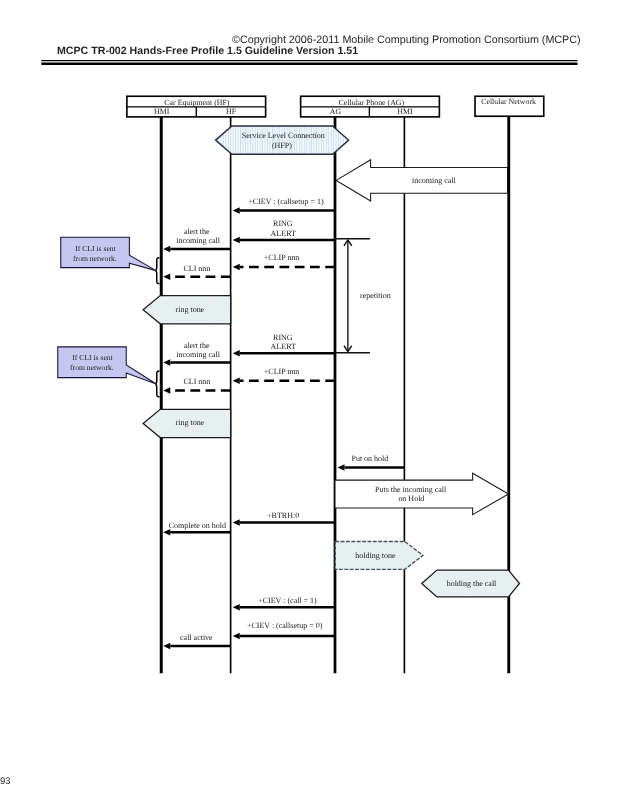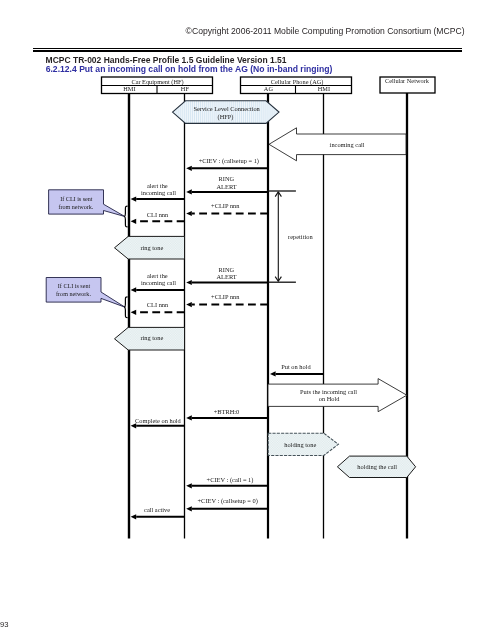--- a/index.html
+++ b/index.html
@@ -1,35 +1,34 @@
 <!DOCTYPE html>
 <html><head>
 <meta charset="utf-8">
 <style>
   html,body{margin:0;padding:0;}
   body{width:495px;height:640px;background:#ffffff;font-family:"Liberation Serif",serif;position:relative;overflow:hidden;}
   .page{position:absolute;left:0;top:0;width:495px;height:640px;}
   .copyright{position:absolute;left:16px;top:27.2px;width:448.5px;text-align:right;font-family:"Liberation Sans",sans-serif;font-size:8.6px;color:#231f20;line-height:8px;}
-  .hdrline{position:absolute;left:45.6px;top:35.6px;font-family:"Liberation Sans",sans-serif;font-size:8.5px;font-weight:bold;color:#231f20;line-height:9px;white-space:nowrap;margin-top:20px;}
+  .hdrline{position:absolute;left:45.6px;top:35.6px;font-family:"Liberation Sans",sans-serif;font-size:8.5px;font-weight:bold;color:#231f20;line-height:9px;white-space:nowrap;}
   .hdrrule{position:absolute;left:32.9px;top:47.9px;width:429px;height:1.2px;background:#000;}
   .hdrrule2{position:absolute;left:32.9px;top:49.8px;width:429px;height:2.6px;background:#000;}
   .sect{position:absolute;left:45.7px;top:65.1px;font-family:"Liberation Sans",sans-serif;font-size:8.6px;font-weight:bold;color:#2f2fa2;line-height:9px;white-space:nowrap;}
   .pageno{position:absolute;left:0;top:620px;width:495px;font-family:"Liberation Sans",sans-serif;font-size:7.6px;color:#231f20;}
   svg.diagram{position:absolute;left:0;top:0;width:495px;height:640px;}
   text{font-family:"Liberation Serif",serif;fill:#1a1a1a;}
 </style>
 </head>
 <body>
 
 <div class="page">
   <div class="copyright">©Copyright 2006-2011 Mobile Computing Promotion Consortium (MCPC)</div>
   <div class="hdrline">MCPC TR-002 Hands-Free Profile 1.5 Guideline Version 1.51</div>
   <div class="hdrrule"></div>
   <div class="hdrrule2"></div>
-  <div class="sect">6.2.12.4 Put an incoming call on hold from the AG (No in-band ringing)</div>
   <div class="pageno">93</div>
 
   <svg class="diagram" viewBox="0 0 495 640" xmlns="http://www.w3.org/2000/svg">
     <defs>
       <pattern id="stripes" width="1.96" height="4" patternUnits="userSpaceOnUse">
         <rect width="1.96" height="4" fill="#f2f7fb"></rect>
         <rect width="0.58" height="4" fill="#c3dbec"></rect>
       </pattern>
       <pattern id="dots" width="1.7" height="1.7" patternUnits="userSpaceOnUse">
         <rect width="1.7" height="1.7" fill="#f2f7f8"></rect>

